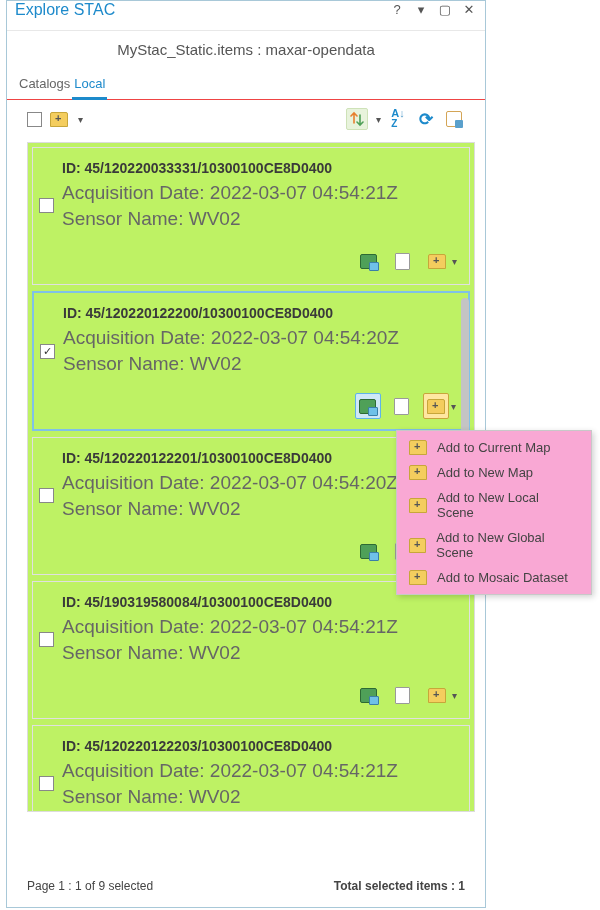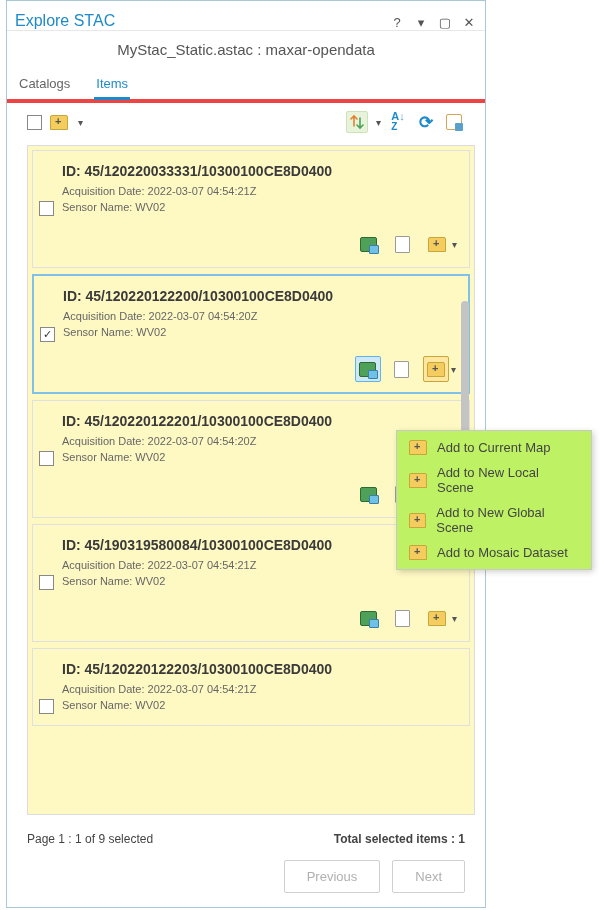--- a/index.html
+++ b/index.html
@@ -18,38 +18,38 @@
     width: 480px;
     height: 908px;
     border: 1px solid #a8c8d8;
     background: #fff;
     display: flex;
     flex-direction: column;
   }
   .titlebar {
     height: 30px;
     display: flex;
-    align-items: flex-end;
+    align-items: flex-start;
     padding: 0 8px;
     border-bottom: 1px solid #e8e8e8;
   }
   .title {
     color: #1d8acb;
     font-size: 16px;
     font-weight: 400;
     flex: 1;
   }
   .ctl-ico { width: 16px; height: 16px; display: flex; align-items:center; justify-content:center; margin-left: 8px; color:#555; cursor:pointer; font-size:13px; }
   .subtitle {
     text-align: center;
     padding: 10px 8px 14px;
     color: #555;
     font-size: 15px;
   }
-  .tabs { display: flex; border-bottom: 4px solid #ef4444; padding: 0 10px; gap: 22px; }
+  .tabs { display: flex; border-bottom: 1px solid #ef4444; padding: 0 10px; }
   .tab { padding: 4px 2px 6px; color: #666; cursor:pointer; }
   .tab.active { color: #1d8acb; border-bottom: 3px solid #1d8acb; font-weight: 500; margin-bottom: -1px;}
   .toolbar {
     display: flex;
     align-items: center;
     gap: 6px;
     padding: 8px 20px 8px 20px;
   }
   .tb-spacer { flex: 1; }
   .chk { width:15px; height:15px; border: 1px solid #888; background:#fff; display:inline-flex; align-items:center; justify-content:center; cursor:pointer; font-size:11px; line-height:1;}
@@ -63,34 +63,34 @@
     position: relative;
   }
   .folder-plus::after { content:"+"; position:absolute; top:-1px; left:4px; font-size:11px; color:#555; font-weight:bold; }
   .caret { font-size:10px; color:#555; margin-left:2px; }
   .refresh-ico { color:#1d8acb; font-size:17px; font-weight:bold; }
   .box-ico { width:16px; height:16px; border:1.5px solid #d4a556; border-radius:2px; position:relative; }
   .box-ico::after{ content:""; position:absolute; right:-2px; bottom:-2px; width:8px;height:8px;background:#5aa0cc;border-radius:1px;}
   .az-ico { font-size:11px; font-weight:bold; color:#1d8acb; line-height:0.9; }
 
   .list-wrap { flex:1; padding: 4px 10px 0 20px; overflow:hidden; position:relative; }
-  .list { border:1px solid #dcdcdc; height: 670px; overflow:hidden; padding: 4px; background:#fef9c3; }
+  .list { border:1px solid #dcdcdc; height: 670px; overflow:hidden; padding: 4px; background:#bef264; }
   .scrollbar-track { position:absolute; right:16px; top:10px; width:8px; height:660px;}
   .scrollbar-thumb { position:absolute; left:0; top:150px; width:8px; height:190px; background:#c4c4c4; border-radius:4px;}
   .item {
     border:1px solid #e0e0e0;
     margin-bottom: 6px;
     display:flex;
     align-items:flex-start;
   }
   .item.selected { border:2px solid #7fc1e8;justify-content:space-between; }
   .item-chk { padding: 50px 6px 0 6px; }
   .item-body { flex:1; padding: 12px 12px 10px 2px; }
   .item-id { font-weight:bold; font-size:14px; color:#3a3a3a; margin-bottom:6px;}
-  .item-line { color:#666; font-size:11px; margin-bottom:4px; }
+  .item-line { color:#666; font-size:19px; margin-bottom:4px; }
   .item-actions { display:flex; justify-content:flex-end; gap:8px; align-items:center; margin-top:18px; }
   .act { display:flex; align-items:center; }
   .act .iconbtn { width:26px; height:26px; }
   .act .iconbtn.hl { border:1px solid #5fb4e8; background:#cfe8f7; }
   .act .iconbtn.hl2 { border:1px solid #c7a63a; background:#ffe7a1; }
   .green-layer { width:17px; height:15px; background:#4fa058; border:1px solid #2d6a34; border-radius:2px; position:relative; }
   .green-layer::after{content:"";position:absolute;right:-3px;bottom:-3px;width:8px;height:7px;background:#6fc1e8;border:1px solid #3a7fa8;border-radius:1px;}
   .doc-layer { width:15px;height:17px;border:1.2px solid #9a9a9a;border-radius:1px;position:relative;background:#fff;}
   .doc-layer::before{content:"";position:absolute;left:-3px;top:-3px;width:15px;height:17px;border:1.2px solid #bdbdbd;border-radius:1px;background:#fff;z-index:-1;}
 
@@ -98,21 +98,21 @@
   .foot-row1 { display:flex; justify-content:space-between; font-size:12px; color:#444; }
   .foot-row1 .bold { font-weight:bold;margin-left:22px;}
   .foot-btns { display:flex; justify-content:flex-end; gap:12px; margin-top:14px; }
   .btn { border:1px solid #d0d0d0; background:#fff; color:#b0b0b0; padding:8px 22px; border-radius:2px; font-size:13px; cursor:default; }
 
   .menu {
     position:absolute;
     left: 396px;
     top: 430px;
     width: 196px;
-    background:#bef264;
+    background:#f9a8d4;
     border:1px solid #c8c8c8;
     box-shadow: 2px 2px 6px rgba(0,0,0,0.18);
     padding: 4px 0;
     z-index: 50;
   }
   .menu-item { display:flex; align-items:center; gap:10px; padding:5px 12px; cursor:pointer; font-size:13px; color:#444; }
   .updown-ico svg { display:block; }
 </style>
 </head>
 <body>
@@ -120,25 +120,25 @@
 <div class="panel">
 
   <div class="titlebar">
     <div class="title">Explore STAC</div>
     <div class="ctl-ico">?</div>
     <div class="ctl-ico">▾</div>
     <div class="ctl-ico">▢</div>
     <div class="ctl-ico">✕</div>
   </div>
 
-  <div class="subtitle">MyStac_Static.astac : maxar-opendata</div>
+  <div class="subtitle">MyStac_Static.items : maxar-opendata</div>
 
   <div class="tabs">
     <div class="tab">Catalogs</div>
-    <div class="tab active">Items</div>
+    <div class="tab active">Local</div>
   </div>
 
   <div class="toolbar">
     <span class="chk"></span>
     <div class="iconbtn">
         <span class="folder-plus"></span>
       </div>
     <span class="caret">▾</span>
     <div class="tb-spacer"></div>
     <div class="iconbtn" style="background:#e8f3dc;border:1px solid #cee2b8;">
@@ -279,35 +279,35 @@
     <div class="scrollbar-track">
         <div class="scrollbar-thumb"></div>
       </div>
   </div>
 
   <div class="footer">
     <div class="foot-row1">
       <span>Page 1 : 1 of 9 selected</span>
       <span class="bold">Total selected items : 1</span>
     </div>
-    <div class="foot-btns">
-      <button class="btn">Previous</button>
-      <button class="btn">Next</button>
-    </div>
   </div>
 
 </div>
 
 <div class="menu" id="ctx-menu">
     <div class="menu-item">
       <span class="folder-plus"></span>
       <span>Add to Current  Map</span>
     </div>
     <div class="menu-item">
       <span class="folder-plus"></span>
+      <span>Add to New Map</span>
+    </div>
+    <div class="menu-item">
+      <span class="folder-plus"></span>
       <span>Add to New Local Scene</span>
     </div>
     <div class="menu-item">
       <span class="folder-plus"></span>
       <span>Add to New Global Scene</span>
     </div>
     <div class="menu-item">
       <span class="folder-plus"></span>
       <span>Add to Mosaic Dataset</span>
     </div>

